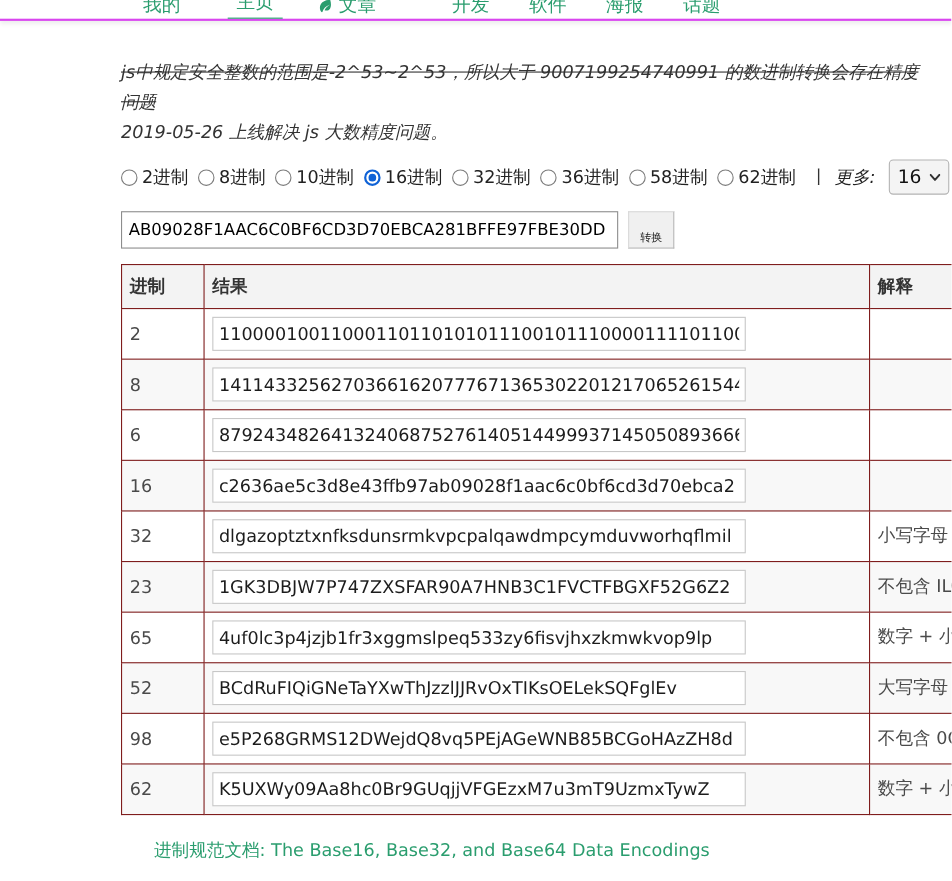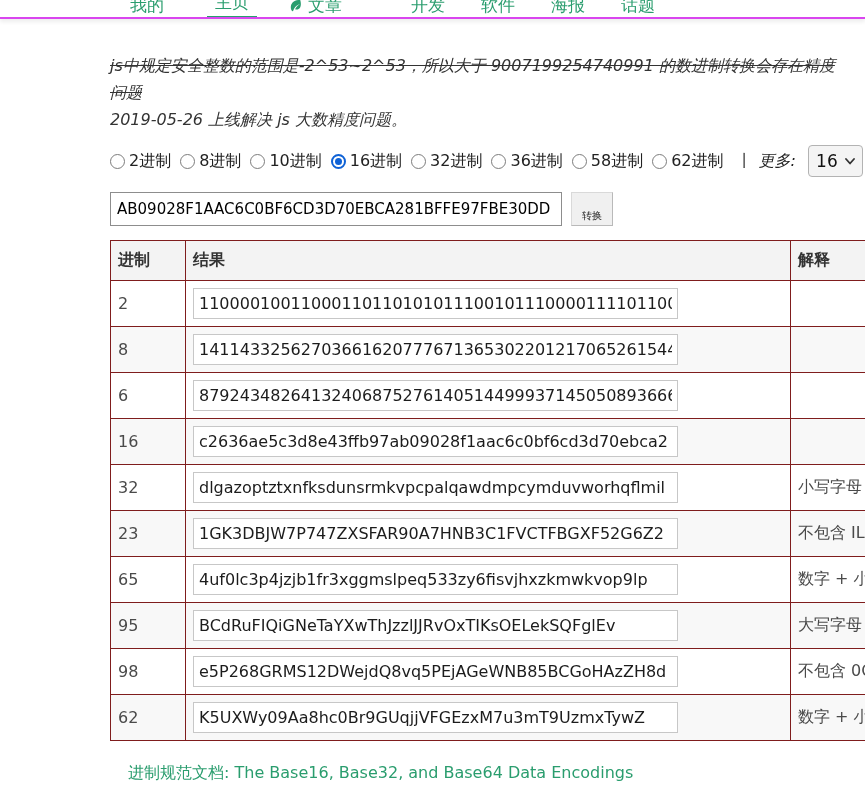--- a/index.html
+++ b/index.html
@@ -53,21 +53,21 @@
   .results .c1 { width:75px; }
   .results .c2 { width:605px; }
   .results .c3 { width:200px; }
   .results tbody tr:nth-child(even) { background:#f8f8f8; }
   .cell-input { width:485px; height:31px; border:1px solid #c7c7c7; background:#fff;
         font-size:16px; font-family:"DejaVu Sans",sans-serif; padding:0 5px; color:#1c1c1c; }
   .note { white-space:nowrap; overflow:hidden; }
 
   
   .footer { margin-top:22px; }
-  .footer-link { display:block; margin-left:18px; font-size:16px; color:#2a9d6e;
+  .footer-link { display:block; margin-left:30px; font-size:16px; color:#2a9d6e;
         text-decoration:none; margin-bottom:20px; cursor:pointer; }
 </style>
 </head>
 <body>
 
 <div class="nav">
   <div class="nav-row">
     <span class="nav-item" style="margin-left:122px">
         <span>我的</span>
       </span>
@@ -188,21 +188,21 @@
         <td class="c1">23</td>
         <td class="c2"><input class="cell-input" type="text" value="1GK3DBJW7P747ZXSFAR90A7HNB3C1FVCTFBGXF52G6Z2" style=""></td>
         <td class="c3 note">不包含 ILOU</td>
       </tr>
       <tr>
         <td class="c1">65</td>
         <td class="c2"><input class="cell-input" type="text" value="4uf0lc3p4jzjb1fr3xggmslpeq533zy6fisvjhxzkmwkvop9lp" style=""></td>
         <td class="c3 note">数字 + 小写字母</td>
       </tr>
       <tr>
-        <td class="c1">95</td>
+        <td class="c1">52</td>
         <td class="c2"><input class="cell-input" type="text" value="BCdRuFIQiGNeTaYXwThJzzlJJRvOxTIKsOELekSQFglEv" style=""></td>
         <td class="c3 note">大写字母 + 小写字母</td>
       </tr>
       <tr>
         <td class="c1">98</td>
         <td class="c2"><input class="cell-input" type="text" value="e5P268GRMS12DWejdQ8vq5PEjAGeWNB85BCGoHAzZH8d" style=""></td>
         <td class="c3 note">不包含 0OlI</td>
       </tr>
       <tr>
         <td class="c1">62</td>

